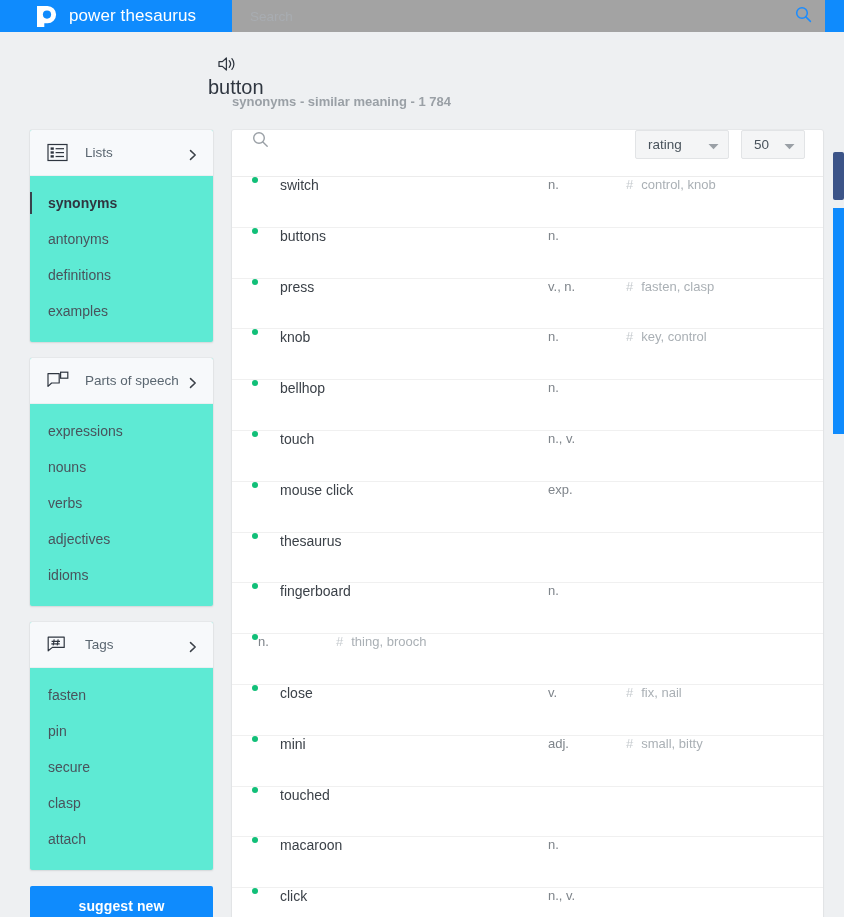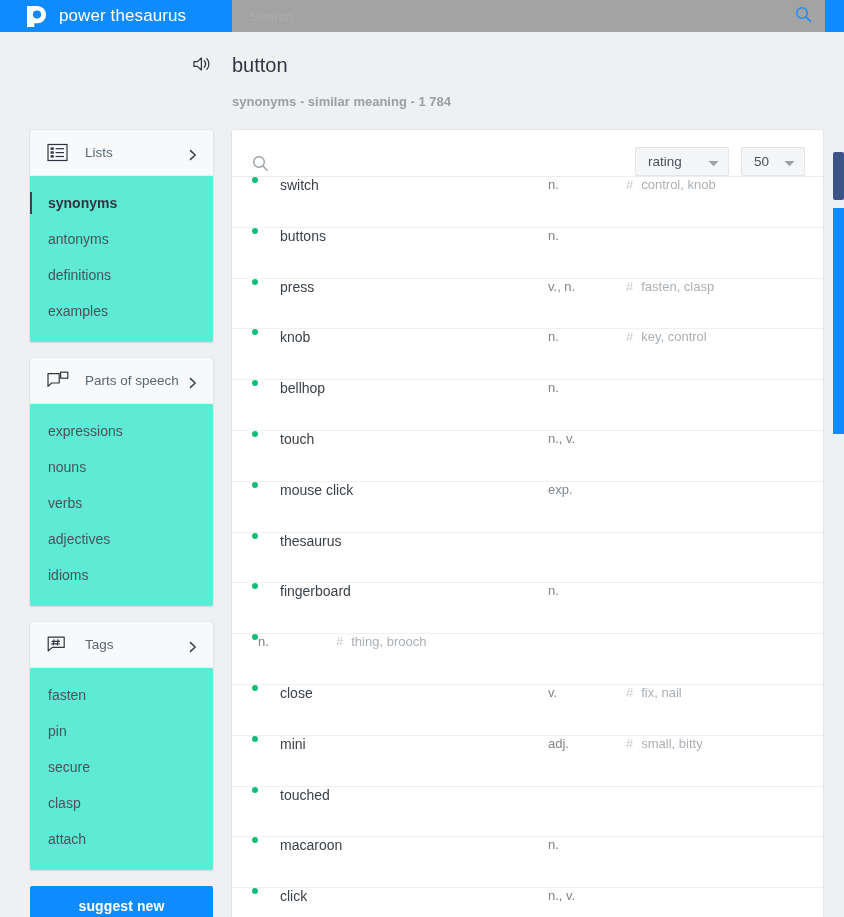--- a/index.html
+++ b/index.html
@@ -14,21 +14,21 @@
 
   
   .topbar {
     position: absolute; top: 0; left: 0;
     width: 844px; height: 32px;
     background: #0f8bfd;
     display: flex; align-items: center;
   }
   .brand {
     display: flex; align-items: center;
-    padding-left: 25px;
+    padding-left: 35px;
     height: 32px;
     cursor: pointer;
     justify-content: flex-end;
   }
   .logo-mark {
     width: 23px; height: 23px;
     position: relative;
     flex: 0 0 auto;
   }
   .logo-mark svg { display: block; }
@@ -60,21 +60,21 @@
     width: 44px; height: 32px;
     display: flex; align-items: center; justify-content: center;
     background: transparent; border: 0; cursor: pointer; padding: 0;
   }
 
   
   .page { position: absolute; top: 32px; left: 0; width: 844px; height: 885px; }
 
   .title-row {
     position: absolute; left: 190px; top: 22px;
-    display: flex; align-items: center;
+    display: flex; align-items: center; flex-direction: column;
   }
   .speaker-btn {
     width: 24px; height: 22px;
     background: transparent; border: 0; padding: 0; cursor: pointer;
     display: flex; align-items: center; justify-content: center;
   }
   .page-title {
     font-size: 20px; color: #2f3640;
     margin-left: 18px; font-weight: 400;
   }
@@ -131,21 +131,21 @@
 
   
   .results {
     position: absolute; left: 232px; top: 98px;
     width: 591px;
     background: #ffffff;
     box-shadow: 0 1px 2px rgba(60,64,67,.10), 0 0 0 1px rgba(60,64,67,.035);
     border-radius: 2px;
   }
   .results-toolbar {
-    height: 47px; display: flex; align-items: flex-end;
+    height: 47px; display: flex; align-items: flex-start;
     border-bottom: 1px solid #ececec;
     padding: 0 18px 0 20px;
   }
   .filter-icon-btn {
     width: 22px; height: 22px; background: transparent; border: 0; padding: 0;
     cursor: pointer; display: flex; align-items: center;
   }
   .toolbar-spacer { flex: 1 1 auto; }
   .select {
     height: 29px;

